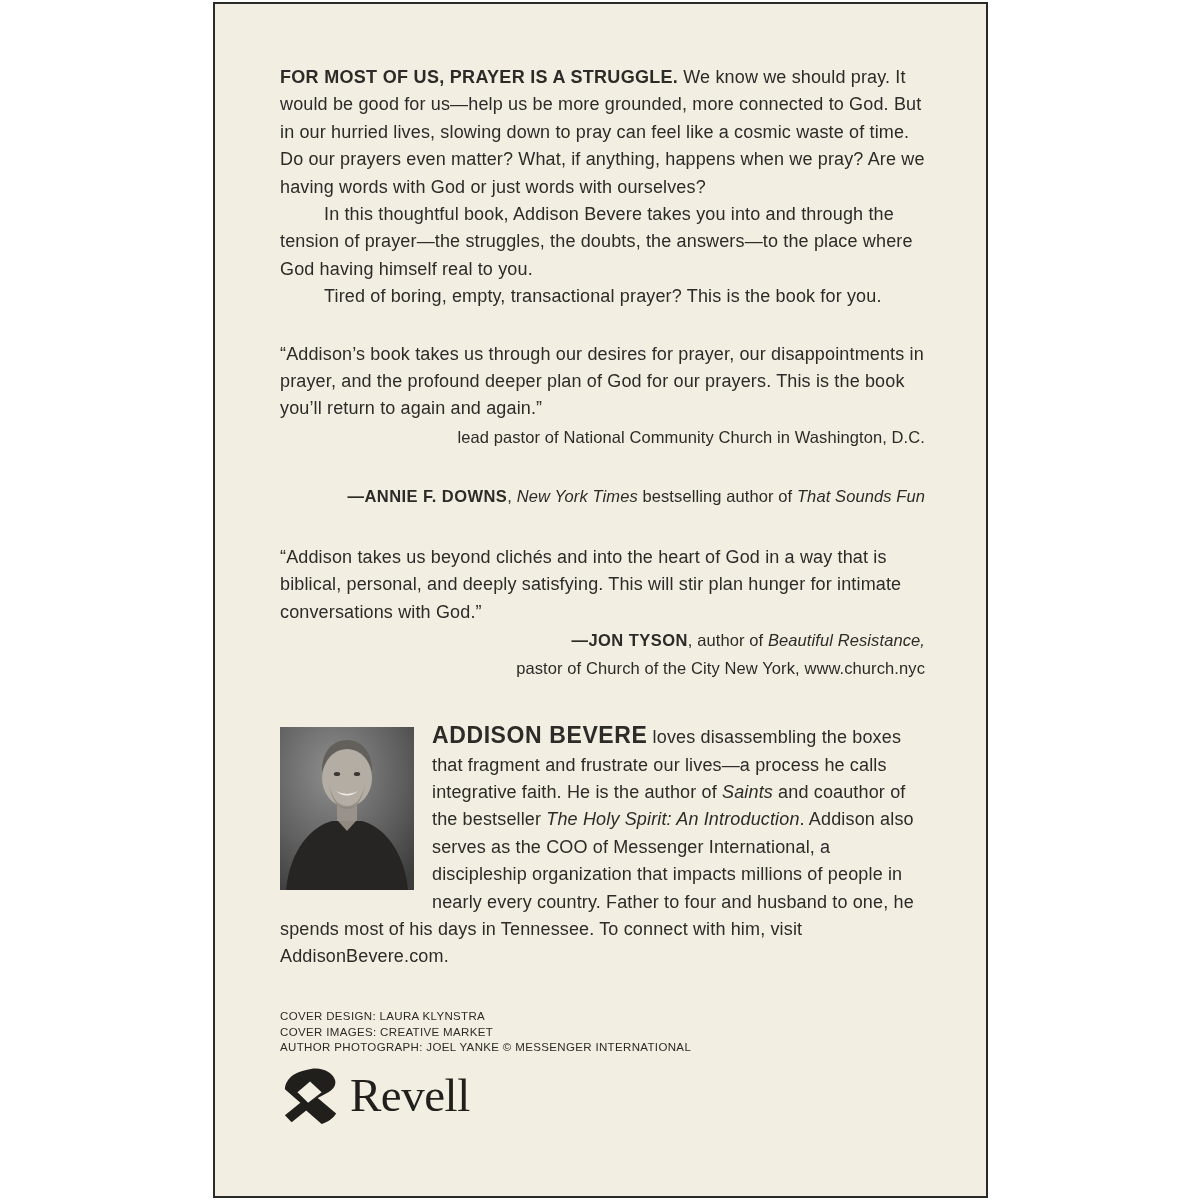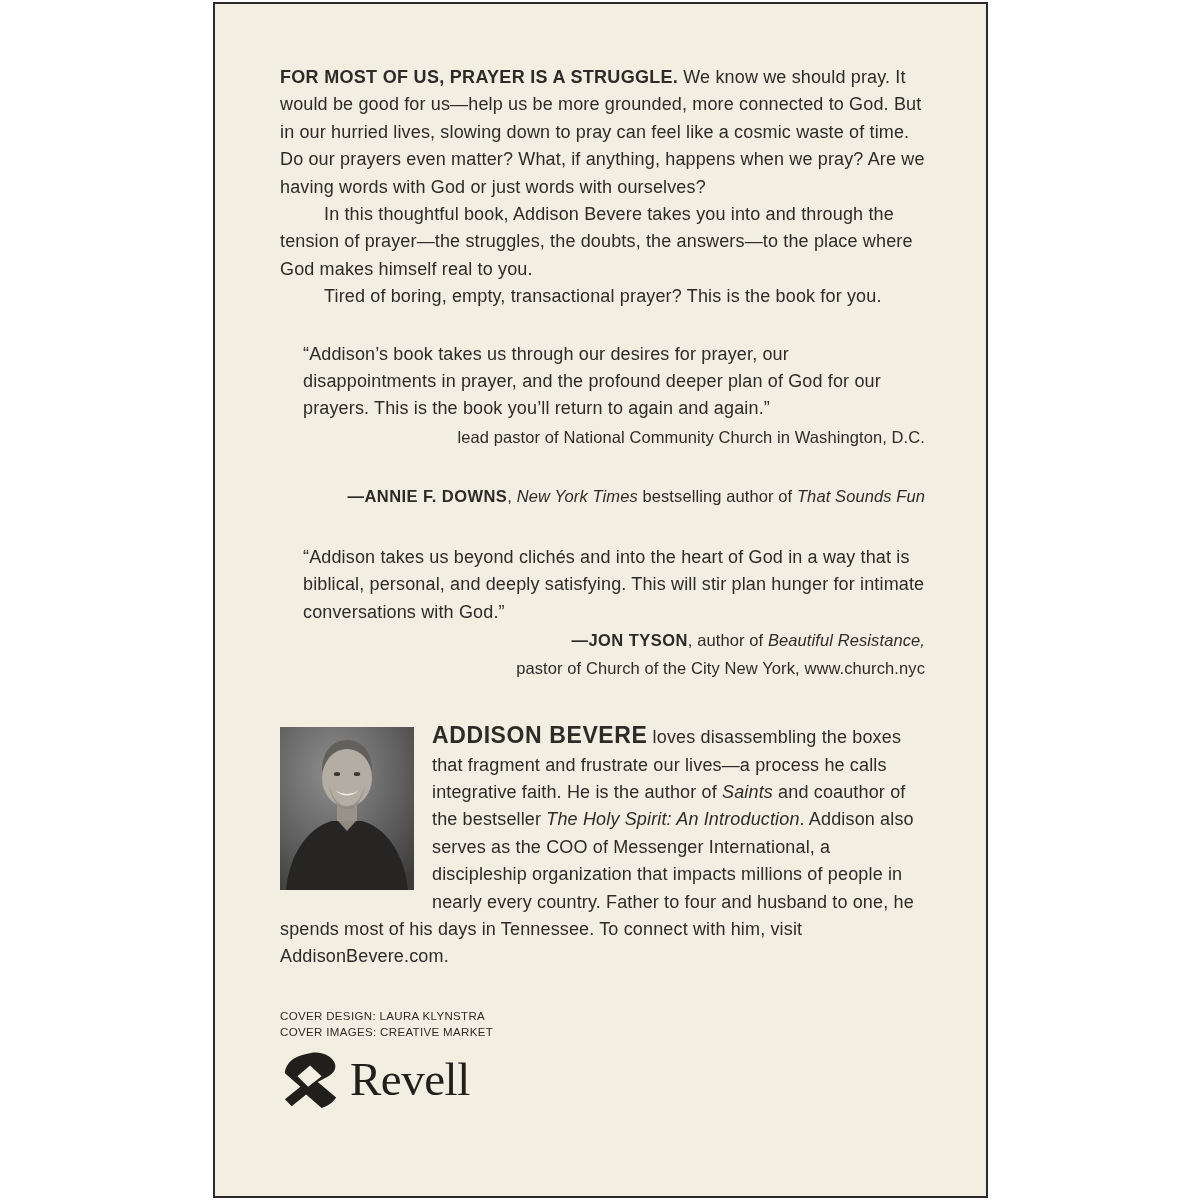--- a/index.html
+++ b/index.html
@@ -18,21 +18,21 @@
     border:2px solid var(--border,#2b2a27);
     padding:60px 61px 0 65px;
   }
   p{margin:0;}
   .body{
     font-size:18px;line-height:27.4px;letter-spacing:.15px;
     color:var(--ink,#2d2b28);
   }
   .lead{font-weight:bold;letter-spacing:.3px;}
   .indent{text-indent:44px;}
-  .endorsement{margin-top:30px;margin-left:23px;}
+  .endorsement{margin-top:30px;}
   .endorsement.e2{margin-top:32px;}
   .endorsement.e3{margin-top:34px;}
   .attr{
     font-size:16.5px;line-height:27px;text-align:right;
     margin-top:1px;letter-spacing:.1px;
   }
   .attr strong{letter-spacing:.45px;}
   .attr em,.body em{font-style:italic;}
   .bio{margin-top:40px;}
   .bio::after{content:"";display:block;clear:both;}
@@ -52,21 +52,21 @@
     color:#201f1c;
   }
 </style>
 </head>
 <body>
 
 <div class="page">
   <div class="cover">
 
     <p class="body"><strong class="lead">FOR MOST OF US, PRAYER IS A STRUGGLE.</strong><span> We know we should pray. It would be good for us—help us be more grounded, more connected to God. But in our hurried lives, slowing down to pray can feel like a cosmic waste of time. Do our prayers even matter? What, if anything, happens when we pray? Are we having words with God or just words with ourselves?</span></p>
-    <p class="body indent">In this thoughtful book, Addison Bevere takes you into and through the tension of prayer—the struggles, the doubts, the answers—to the place where God makes himself real to you.</p>
+    <p class="body indent">In this thoughtful book, Addison Bevere takes you into and through the tension of prayer—the struggles, the doubts, the answers—to the place where God having himself real to you.</p>
     <p class="body indent">Tired of boring, empty, transactional prayer? This is the book for you.</p>
 
     <section class="endorsement e1">
       <p class="body">“Addison’s book takes us through our desires for prayer, our disappointments in prayer, and the profound deeper plan of God for our prayers. This is the book you’ll return to again and again.”</p>
       <p class="attr">lead pastor of National Community Church in Washington, D.C.</p>
     </section>
 
     <section class="endorsement e2">
       <p class="attr"><strong>—ANNIE F. DOWNS</strong><span>, </span><em>New York Times</em><span> bestselling author of </span><em>That Sounds Fun</em></p>
     </section>
@@ -98,20 +98,21 @@
           <path d="M6 163 C10 122 32 99 52 94 L82 94 C102 99 124 122 128 163 Z" fill="#262523"></path>
           <path d="M58 94 L67 104 L76 94 Z" fill="#8f897f"></path>
         </svg>
       </div>
       <p class="body"><strong class="bio-name">ADDISON BEVERE</strong><span> loves disassembling the boxes that fragment and frustrate our lives—a process he calls integrative faith. He is the author of </span><em>Saints</em><span> and coauthor of the bestseller </span><em>The Holy Spirit: An Introduction</em><span>. Addison also serves as the COO of Messenger International, a discipleship organization that impacts millions of people in nearly every country. Father to four and husband to one, he spends most of his days in Tennessee. To connect with him, visit AddisonBevere.com.</span></p>
     </section>
 
     <div class="credits">
       <div>COVER DESIGN: LAURA KLYNSTRA</div>
       <div>COVER IMAGES: CREATIVE MARKET</div>
+      <div>AUTHOR PHOTOGRAPH: JOEL YANKE © MESSENGER INTERNATIONAL</div>
     </div>
 
     <div class="publisher">
       <svg class="rmark" viewBox="0 0 64 60" xmlns="http://www.w3.org/2000/svg">
         <path fill="#201f1c" fill-rule="evenodd" d="M32 1 C44 -1 55 5 57 13 C58 18 55 22 50 25 L39 31 L58 47 C55 52 49 56 43 58 L27 44 L12 56 L5 49 L21 36 L5 22 C5 17 8 11 14 7 C19 4 25 2 32 1 Z M31 14 L43 25 L29 36 L18 25 Z"></path>
       </svg>
       <div class="pub-text">
         <div class="revell">Revell</div>
 
       </div>

